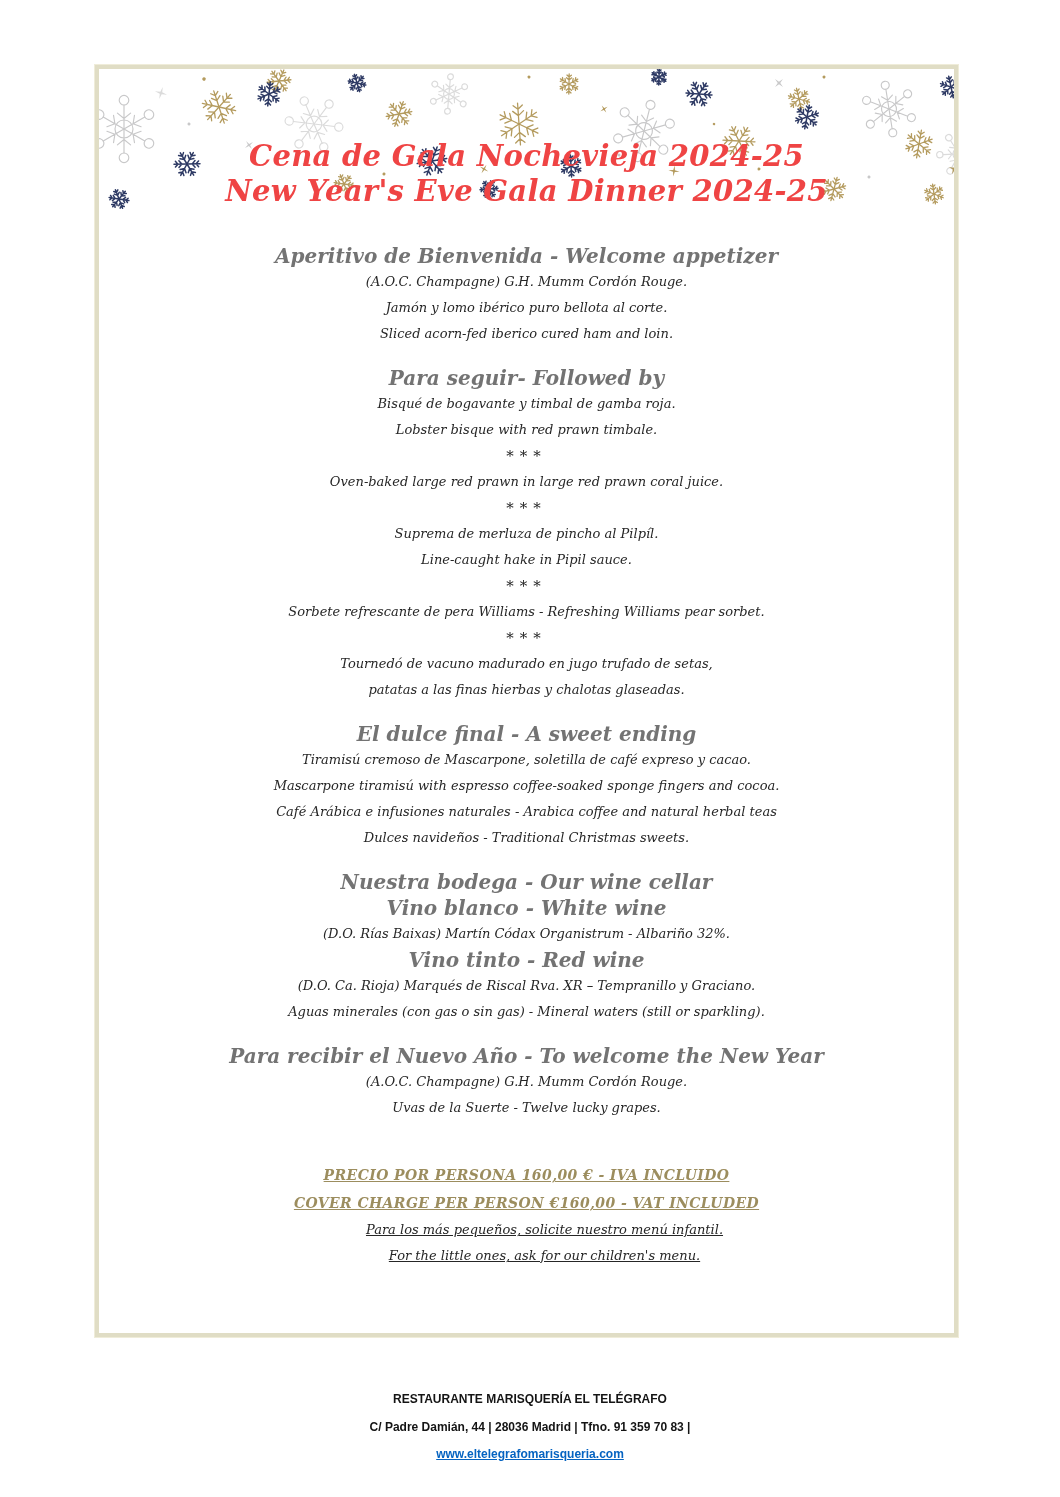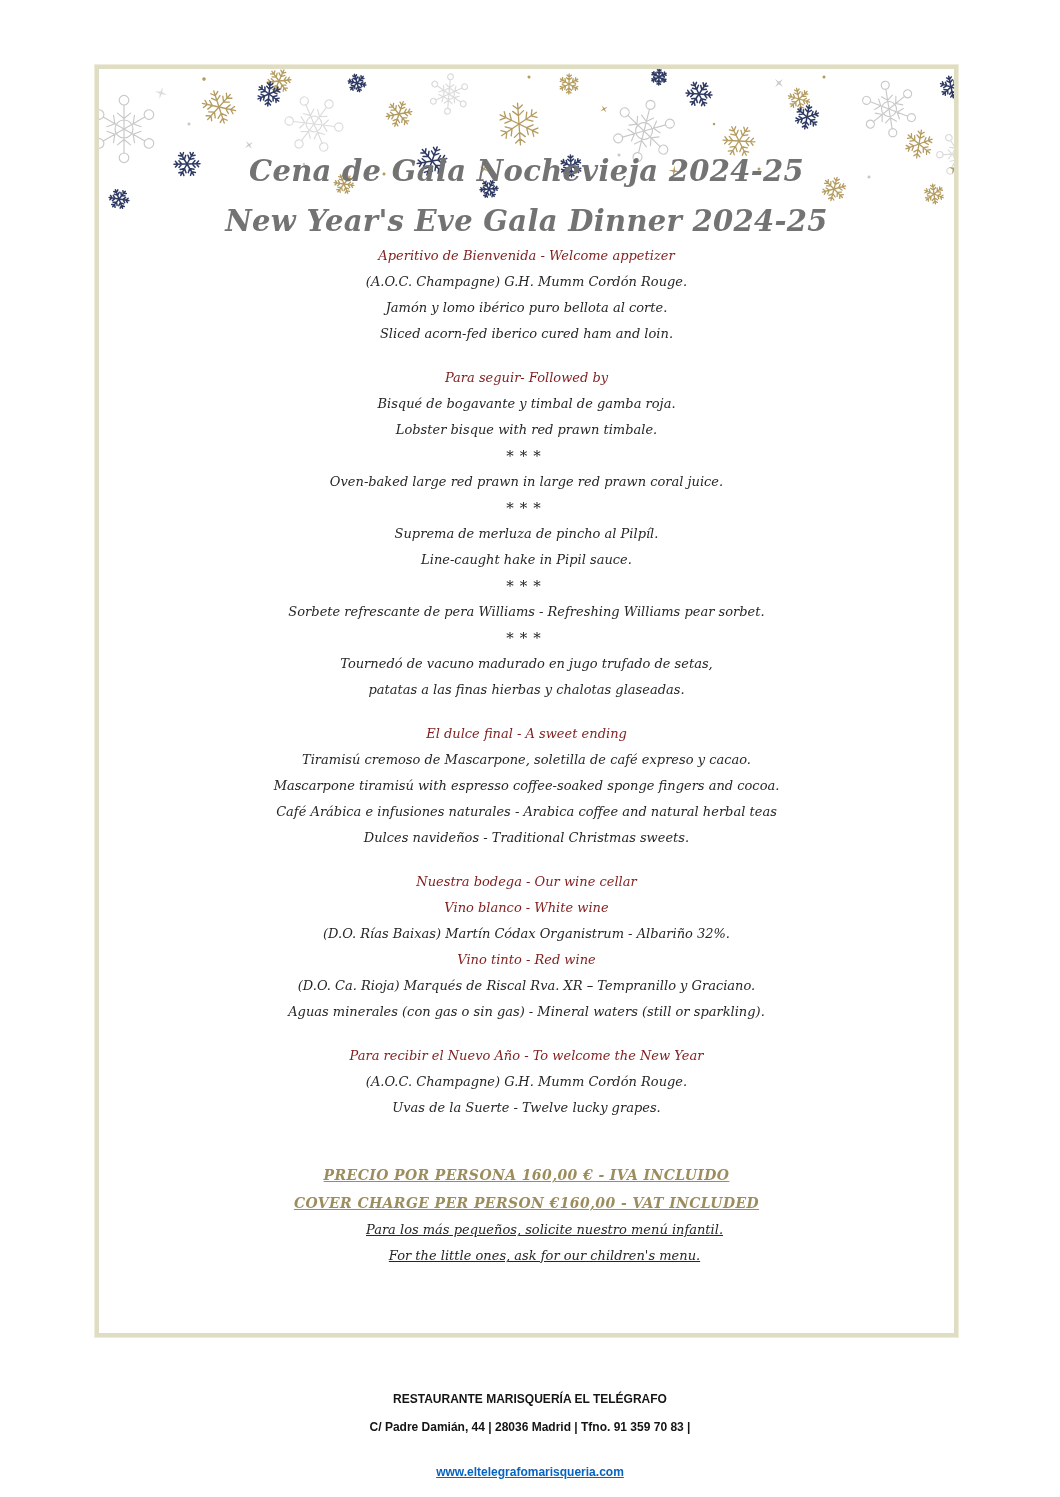--- a/index.html
+++ b/index.html
@@ -20,54 +20,53 @@
     background: #ffffff;
     overflow: hidden;
   }
   .card-header { position: relative; height: 160px; }
   .banner-svg { position: absolute; top: 0; left: 0; width: 855px; height: 150px; display: block; }
   .titles { position: absolute; top: 70px; left: 0; right: 0; text-align: center; }
   .title-line {
     font-family: "DejaVu Serif", serif;
     font-style: italic; font-weight: bold;
     font-size: 29px; line-height: 35px;
-    color: #737373;
+    color: #ef4444;
     letter-spacing: 0.3px;
-    margin-top: 15px;
   }
   .menu { text-align: center; padding-top: 14px; }
   .line {
     font-family: "DejaVu Serif", serif;
     font-style: italic;
     font-size: 13px; line-height: 26px;
     color: #262626;
     white-space: nowrap;
   }
-  .line-heading { font-weight: normal; color: #7f1d1d; font-size: 13px; }
+  .line-heading { font-weight: bold; color: #737373; font-size: 20px; }
   .line-sep { font-size: 15px; letter-spacing: 6px; }
   .line-gap { height: 18px; }
   .line-biggap { height: 40px; }
   .line-price {
     font-weight: bold; color: #9c8d5e;
     text-decoration: underline;
     font-size: 14px; line-height: 28px;
     letter-spacing: 0.4px;
   }
   .line-note { text-decoration: underline; margin-left: 36px; }
   .page-footer {
     position: absolute;
     top: 1385px; left: 0; right: 0;
     text-align: center;
     font-weight: bold; font-size: 12px;
     color: #141414;
   }
   .footer-line { line-height: 28px; }
   .footer-link {
     display: inline-block;
-    margin-top: 24px;
+    margin-top: 6px;
     color: #0563c1;
     text-decoration: underline;
     cursor: pointer;
   }
 </style>
 </head>
 <body>
 
 <div class="card">
   <div class="card-header">

